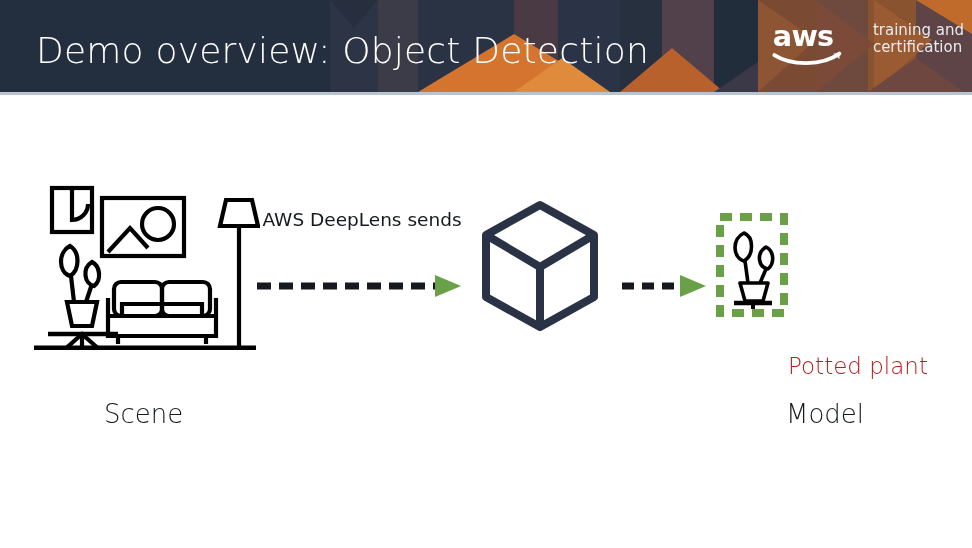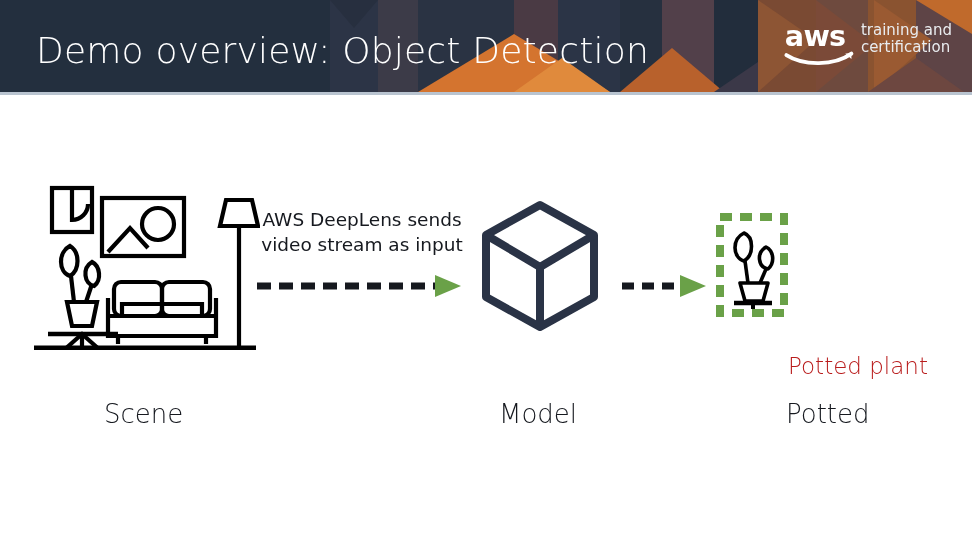--- a/index.html
+++ b/index.html
@@ -45,26 +45,26 @@
     font-weight: 300;
     color: #ffffff;
     letter-spacing: 0.2px;
     white-space: nowrap;
     z-index: 5;
     font-family: "DejaVu Sans", "Liberation Sans", sans-serif;
     margin-top: 14px;
   }
   .aws-logo-block {
     position: absolute;
-    right: 20px;
+    right: 8px;
     top: 18px;
     z-index: 6;
     display: flex;
     align-items: flex-start;
-    gap: 0;
+    gap: 24px;
   }
   .aws-wordmark {
     width: 78px;
     height: 48px;
     display: block;
   }
   .aws-tagline {
     color: #e9ecef;
     font-size: 15px;
     line-height: 17px;
@@ -223,21 +223,20 @@
 
       <path d="M196 20 L222 20 L228 46 L190 46 Z"></path>
       <path d="M209 46 L209 168" stroke-width="4.2"></path>
 
       <path d="M4 168 L226 168" stroke-width="5"></path>
     </g>
   </svg>
 
   <div class="arrow1-caption">
     <div>AWS DeepLens sends</div>
-    <div>video stream as input</div>
   </div>
   <svg class="arrow1" width="210" height="26" viewBox="0 0 210 26">
     <line x1="2" y1="13" x2="180" y2="13" stroke="#16191f" stroke-width="7" stroke-dasharray="14 8"></line>
     <polygon points="180,2 206,13 180,24" fill="#6aa148"></polygon>
   </svg>
 
   <svg class="cube-illu" width="124" height="134" viewBox="0 0 124 134">
     <g fill="none" stroke="#2a3346" stroke-width="8" stroke-linejoin="round">
       <polygon points="62,6 116,36 116,98 62,128 8,98 8,36"></polygon>
       <path d="M8 36 L62 68 L116 36"></path>
@@ -258,16 +257,15 @@
       <path d="M29 48 L32 70"></path>
       <path d="M50 56 L44 70"></path>
       <path d="M24 70 L52 70 L47 88 L29 88 Z"></path>
       <path d="M18 90 L56 90" stroke-width="4.4"></path>
       <path d="M37 90 L37 96" stroke-width="4"></path>
     </g>
   </svg>
   <div class="output-label">Potted plant</div>
 
   <div class="caption caption-scene">Scene</div>
-  <div class="caption caption-model">Model</div>
-  <div class="caption caption-output">Potted</div>
+  <div class="caption caption-output">Model</div>
 
 </div>
 
 </body></html>

